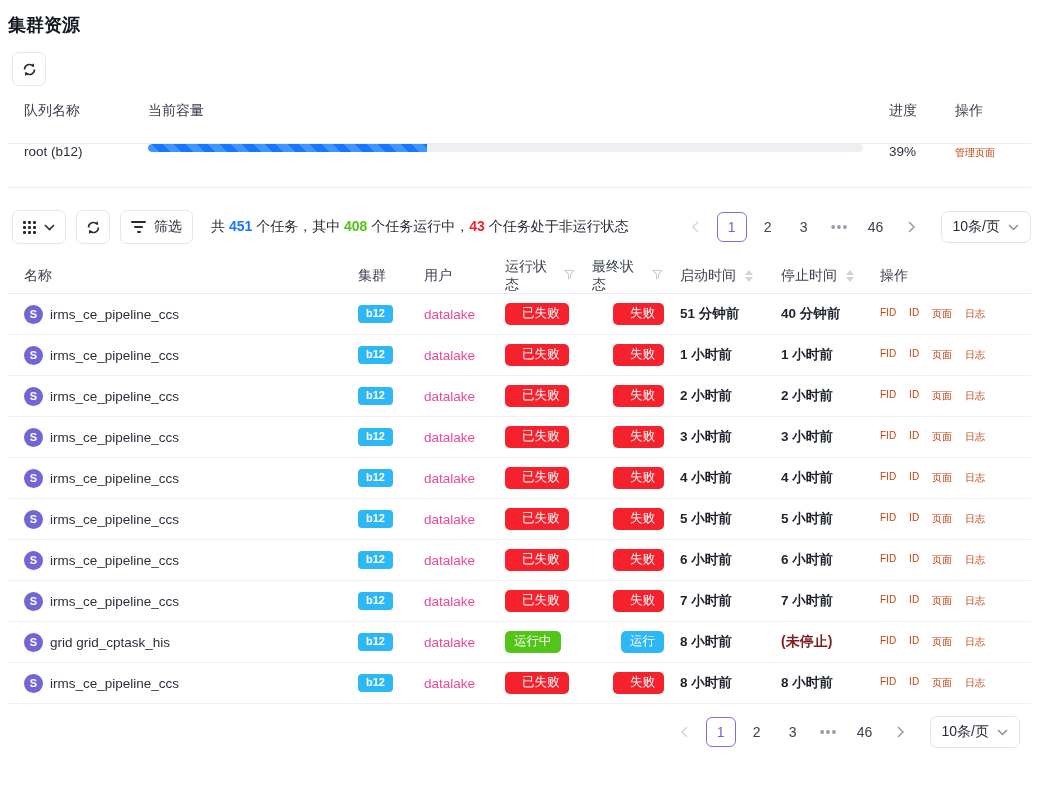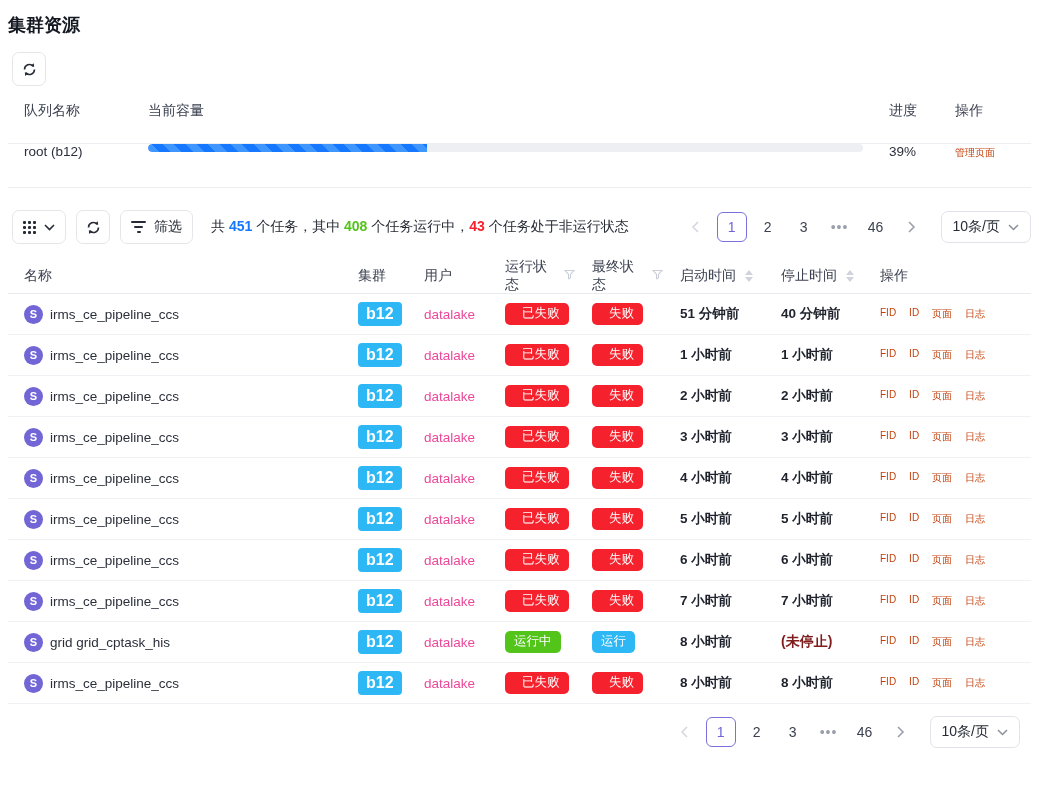--- a/index.html
+++ b/index.html
@@ -64,32 +64,32 @@
     margin-left:8px; height:32px; border:1px solid #e0e3e8; border-radius:7px;
     display:inline-flex; align-items:center; gap:8px; padding:0 11px; font-size:14px; color:#262b36; cursor:pointer;
   }
 
   
   .t-table { margin-top:14px; }
   .t-head { display:flex; align-items:center; height:36px; border-bottom:1px solid #e9ebf0; color:#3b4150; font-weight:500; font-size:14px; }
   .t-row  { display:flex; align-items:center; height:41px; border-bottom:1px solid #f0f1f5; }
   .t-cell { padding-left:16px; display:flex; align-items:center; gap:7px; }
   .c-name{ width:334px; } .c-cluster{ width:66px; } .c-user{ width:81px; }
-  .c-run{ width:87px; } .c-final{ width:88px; } .c-start{ width:101px; } .c-stop{ width:99px; } .c-ops{ flex:1; }
+  .c-run{ width:87px; } .c-final{ width:88px;justify-content:flex-end; } .c-start{ width:101px; } .c-stop{ width:99px; } .c-ops{ flex:1; }
   .hicon { display:inline-flex; flex-direction:column; margin-left:2px; }
   .caret-up    { width:0;height:0;border-left:4px solid transparent;border-right:4px solid transparent;border-bottom:5px solid #cfd4dc; margin-bottom:2px; }
   .caret-down  { width:0;height:0;border-left:4px solid transparent;border-right:4px solid transparent;border-top:5px solid #cfd4dc; }
   .avatar { width:19px; height:19px; border-radius:50%; background:#7265d6; color:#fff; font-size:11px; font-weight:700;
             display:inline-flex; align-items:center; justify-content:center; flex:none; }
   .task-name { font-size:13.5px; color:#2a2f3a; }
   .tag { display:inline-block; padding:3px 9px; border-radius:5px; color:#fff; font-size:12.5px; line-height:1.25; white-space:nowrap; }
   .tag.red   { background:#f5222d;padding-left:17px; }
   .tag.green { background:#52c41a; }
   .tag.cyan  { background:#2db7f5; }
-  .tag.cluster-tag { background:#2db7f5; font-weight:600; border-radius:4px; padding:2px 8px; font-size:16px; }
+  .tag.cluster-tag { background:#2db7f5; font-weight:600; border-radius:4px; padding:2px 8px; font-size:11px; }
   .user-txt { font-size:13.5px; color:#ec4899; }
   .time-strong { font-weight:700; font-size:13.5px; color:#1e222c; }
   .time-muted  { font-weight:700; font-size:14px; color:#7f1d1d; }
   .ops-links { display:flex; gap:13px; }
 
   .bottom-bar { display:flex; margin-top:12px; padding-right:11px; }
 </style>
 </head>
 <body>
 

